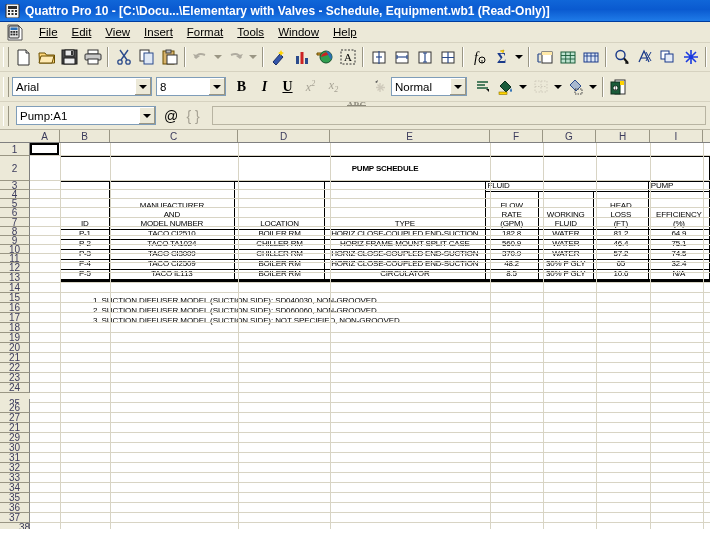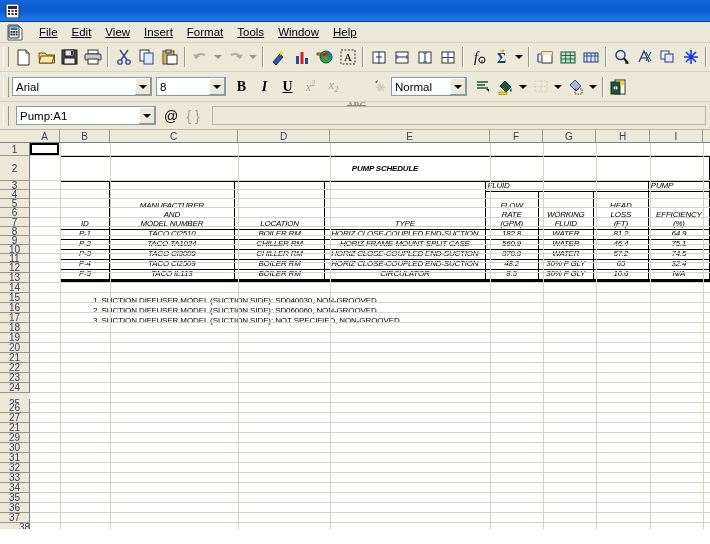--- a/index.html
+++ b/index.html
@@ -147,21 +147,21 @@
   #cellcursor{
     position:absolute;left:0;top:0;width:29px;height:12px;
     border:2px solid #000;box-sizing:border-box;background:#fff;
   }
   
   #schedule{
     position:absolute;left:0;top:0;
     font-family:"Liberation Sans", sans-serif;
     color:#000;
   }
-  #schedule table{border-collapse:collapse;font-style:italic;}
+  #schedule table{border-collapse:collapse;}
   #schedule td{
     border:1px solid #000;
     font-size:8px;
     text-align:center;
     vertical-align:middle;
     padding:0 1px;
     line-height:1.05;
     white-space:nowrap;
     letter-spacing:-0.2px;
   }
@@ -189,20 +189,21 @@
       <rect x="1" y="0" width="13" height="14" rx="1" fill="#f5f5f5" stroke="#2b2b2b" stroke-width="1"></rect>
       <rect x="3" y="2" width="9" height="3" fill="#2b2b2b"></rect>
       <rect x="3" y="6" width="2" height="2" fill="#2b2b2b"></rect>
       <rect x="6.5" y="6" width="2" height="2" fill="#2b2b2b"></rect>
       <rect x="10" y="6" width="2" height="2" fill="#2b2b2b"></rect>
       <rect x="3" y="9" width="2" height="2" fill="#2b2b2b"></rect>
       <rect x="6.5" y="9" width="2" height="2" fill="#2b2b2b"></rect>
       <rect x="10" y="9" width="2" height="2" fill="#2b2b2b"></rect>
     </svg>
   </span>
+  <span class="tb-text">Quattro Pro 10 - [C:\Docu...\Elementary with Valves - Schedule, Equipment.wb1 (Read-Only)]</span>
 </div>
 
 <div id="menubar">
   <span class="doc-icon">
     <svg width="18" height="17" viewBox="0 0 18 17">
       <path d="M2 1 h10 l4 4 v11 h-14 z" fill="#ffffff" stroke="#555" stroke-width="1"></path>
       <rect x="3" y="2" width="10" height="12" rx="1" fill="#e9e9e9" stroke="#2b2b2b" stroke-width="1"></rect>
       <rect x="4.5" y="3.5" width="7" height="2.5" fill="#2b6fb5"></rect>
       <rect x="4.5" y="7" width="2" height="1.8" fill="#2b2b2b"></rect>
       <rect x="7.2" y="7" width="2" height="1.8" fill="#2b2b2b"></rect>

